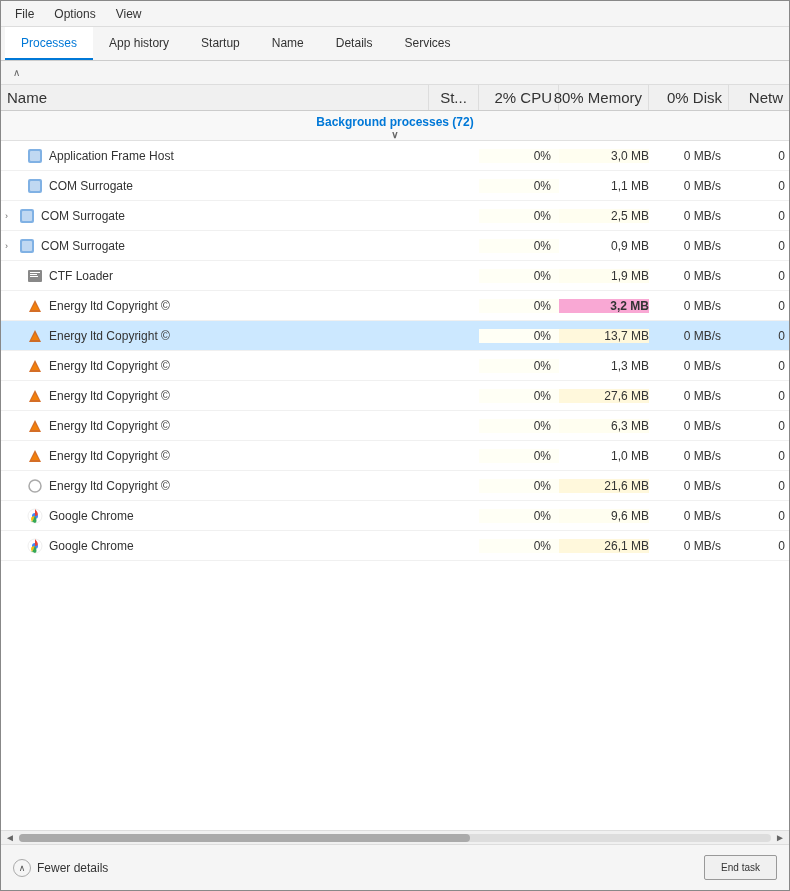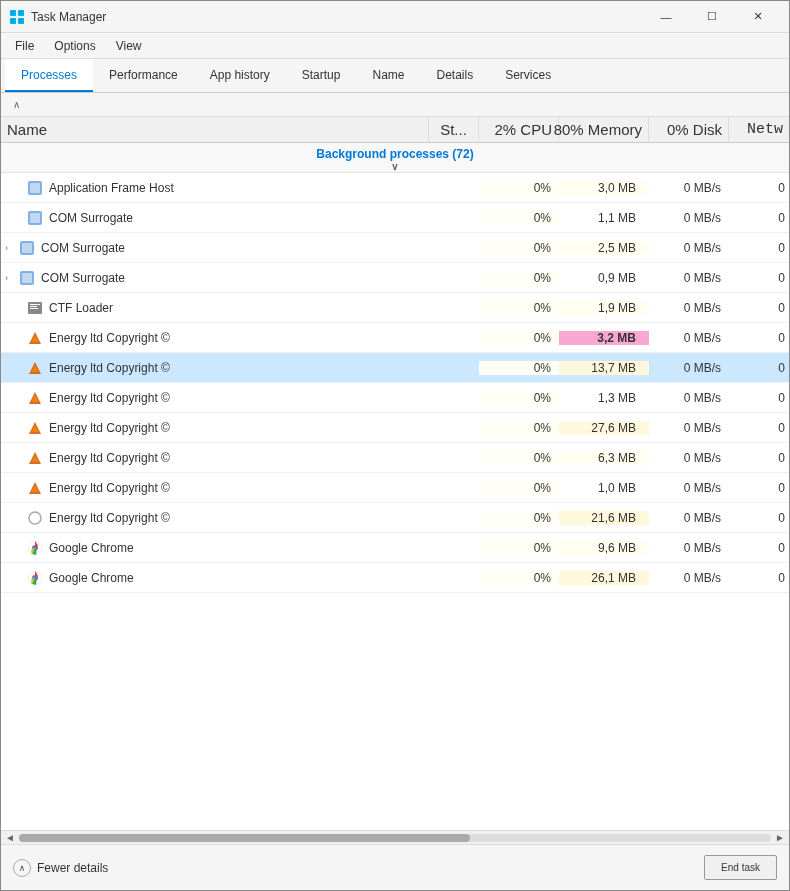--- a/index.html
+++ b/index.html
@@ -130,21 +130,21 @@
       display: flex;
       align-items: center;
       border-right: 1px solid #ddd;
       cursor: pointer;
     }
     .th.name-col { flex: 1; min-width: 200px; }
     .th.status-col { width: 50px; justify-content: center; }
     .th.cpu-col { width: 80px; justify-content: flex-end; }
     .th.memory-col { width: 90px; justify-content: flex-end; }
     .th.disk-col { width: 80px; justify-content: flex-end; }
-    .th.net-col { width: 60px; justify-content: flex-end; border-right: none; font-family: Liberation Mono, monospace; }
+    .th.net-col { width: 60px; justify-content: flex-end; border-right: none; }
     
     .table-body {
       flex: 1;
       overflow-y: auto;
       overflow-x: hidden;
     }
     .section-header {
       background: #f8f8f8;
       padding: 4px 8px;
       font-size: 12px;
@@ -208,21 +208,21 @@
     .row-cpu {
       width: 80px;
       text-align: right;
       padding-right: 8px;
       font-size: 12px;
       color: #333;
     }
     .row-memory {
       width: 90px;
       text-align: right;
-      padding-right: 13px;
+      padding-right: 0;
       font-size: 12px;
       color: #333;
     }
     .row-disk {
       width: 80px;
       text-align: right;
       padding-right: 8px;
       font-size: 12px;
       color: #333;
     }
@@ -301,46 +301,29 @@
       display: flex;
       flex-direction: column;
       overflow: hidden;
     }
   </style>
 </head>
 <body>
 
 <div class="window">
 
-  <div class="titlebar">
-    <div class="titlebar-icon">
-      <svg width="16" height="16" viewBox="0 0 16 16">
-        <rect x="1" y="1" width="6" height="6" fill="#00adef" rx="1"></rect>
-        <rect x="9" y="1" width="6" height="6" fill="#00adef" rx="1"></rect>
-        <rect x="1" y="9" width="6" height="6" fill="#00adef" rx="1"></rect>
-        <rect x="9" y="9" width="6" height="6" fill="#00adef" rx="1"></rect>
-      </svg>
-    </div>
-    <span class="titlebar-title">Task Manager</span>
-    <div class="titlebar-controls">
-      <button class="titlebar-btn">—</button>
-      <button class="titlebar-btn">☐</button>
-      <button class="titlebar-btn close">✕</button>
-    </div>
-  </div>
 
   <div class="menubar">
     <span class="menu-item">File</span>
     <span class="menu-item">Options</span>
     <span class="menu-item">View</span>
   </div>
 
   <div class="tabs">
     <div class="tab active">Processes</div>
-    <div class="tab">Performance</div>
     <div class="tab">App history</div>
     <div class="tab">Startup</div>
     <div class="tab">Name</div>
     <div class="tab">Details</div>
     <div class="tab">Services</div>
   </div>
 
   <div class="col-header-area">
     <span class="sort-arrow">∧</span>
   </div>

